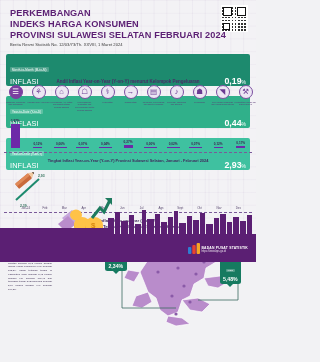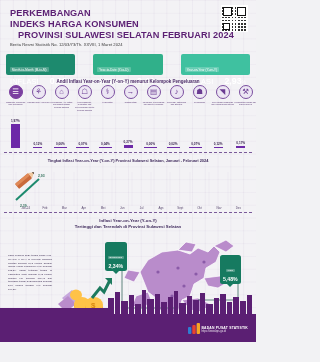--- a/index.html
+++ b/index.html
@@ -3,52 +3,52 @@
 <meta charset="utf-8">
 <style>
   * { margin:0; padding:0; box-sizing:border-box; }
   html,body { width:256px; height:362px; }
   body {
     font-family:"Liberation Sans", sans-serif;
     background:#f2f2f4;
     position:relative;
     overflow:hidden;
   }
-  .page { position:relative; width:256px; height:342px; background:#f3f2f5; }
+  .page { position:relative; width:256px; height:262px; background:#f3f2f5; }
 
   
   .gridbg {
     position:absolute; inset:0;
     background-image:
       linear-gradient(to right, rgba(120,90,160,0.055) 1px, transparent 1px),
       linear-gradient(to bottom, rgba(120,90,160,0.045) 1px, transparent 1px);
     background-size:12.8px 12.8px;
     pointer-events:none;
   }
 
   
   .header { position:absolute; left:0; top:0; width:256px; height:52px; padding:8px 10px 0 10px; }
   .h-line { color:#5b1f73; font-weight:bold; letter-spacing:.1px; line-height:1.18; }
   .h1 { font-size:9.2px; }
   .h2 { font-size:9.2px; }
-  .h3 { font-size:9.2px;margin-left:8px; }
+  .h3 { font-size:9.2px; }
   .subtitle { font-size:4.1px; color:#3a3a3a; margin-top:1.5px; letter-spacing:.05px; }
 
   .qr { position:absolute; right:8px; top:5px; width:27px; height:27px;
         background:
           repeating-linear-gradient(0deg,#1b1b1b 0 1.6px,#fff 1.6px 3.2px),
           repeating-linear-gradient(90deg,#1b1b1b 0 1.6px,#fff 1.6px 3.2px);
         background-blend-mode:screen; border:1px solid #fff; }
   .qr::before,.qr::after{content:"";position:absolute;width:7px;height:7px;border:1.6px solid #111;background:#fff;}
   .qr::before{left:1px;top:1px;}
   .qr::after{right:1px;top:1px;}
   .qr i{position:absolute;left:1px;bottom:1px;width:7px;height:7px;border:1.6px solid #111;background:#fff;}
 
   
-  .stats { position:absolute; left:6px; top:54px; width:244px; height:21px; display:flex; gap:18px; }
+  .stats { position:absolute; left:6px; top:54px; width:244px; height:21px; display:flex; gap:10px;flex-direction:column; }
   .stat { flex:1; border-radius:2px; color:#fff; padding:2.5px 4px 0 4px; position:relative; }
   .s1 { background:#1d8a6e; }
   .s2 { background:#30b08a; }
   .s3 { background:#3fc1a0; }
   .stat .tag { font-size:2.9px; display:inline-block; background:rgba(255,255,255,0.22);
                padding:0.8px 2px; border-radius:1px; letter-spacing:.1px; }
   .stat .row { display:flex; align-items:baseline; margin-top:1.6px; }
   .stat .word { font-size:7.4px; letter-spacing:.1px; }
   .stat .num { font-size:8.8px; font-weight:bold; margin-left:auto; }
   .stat .pct { font-size:5px; }

